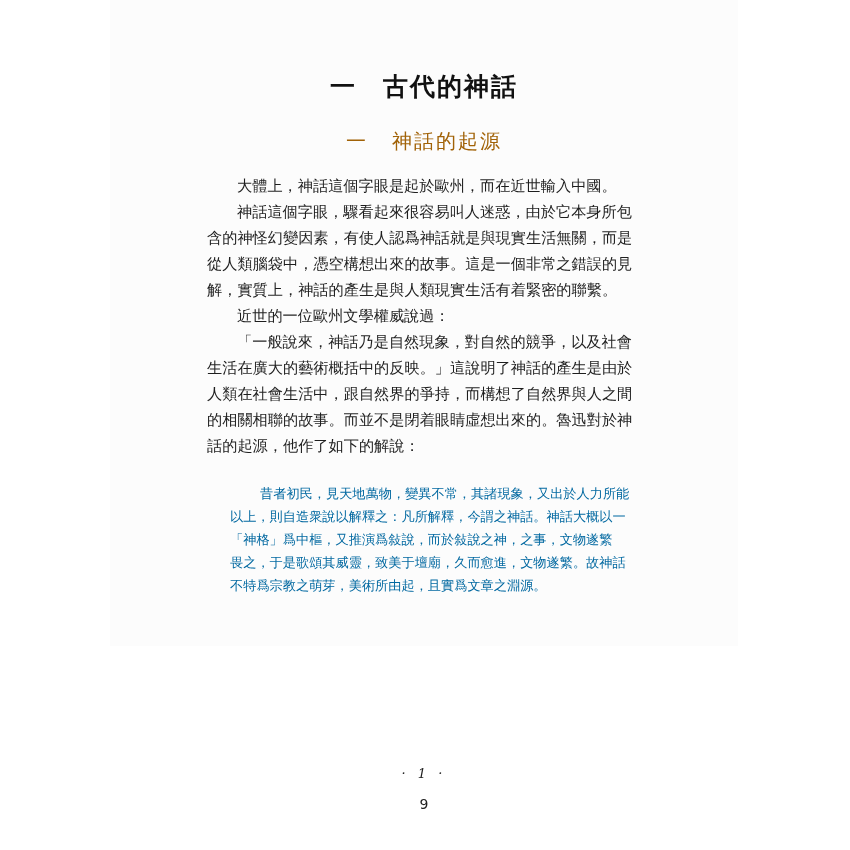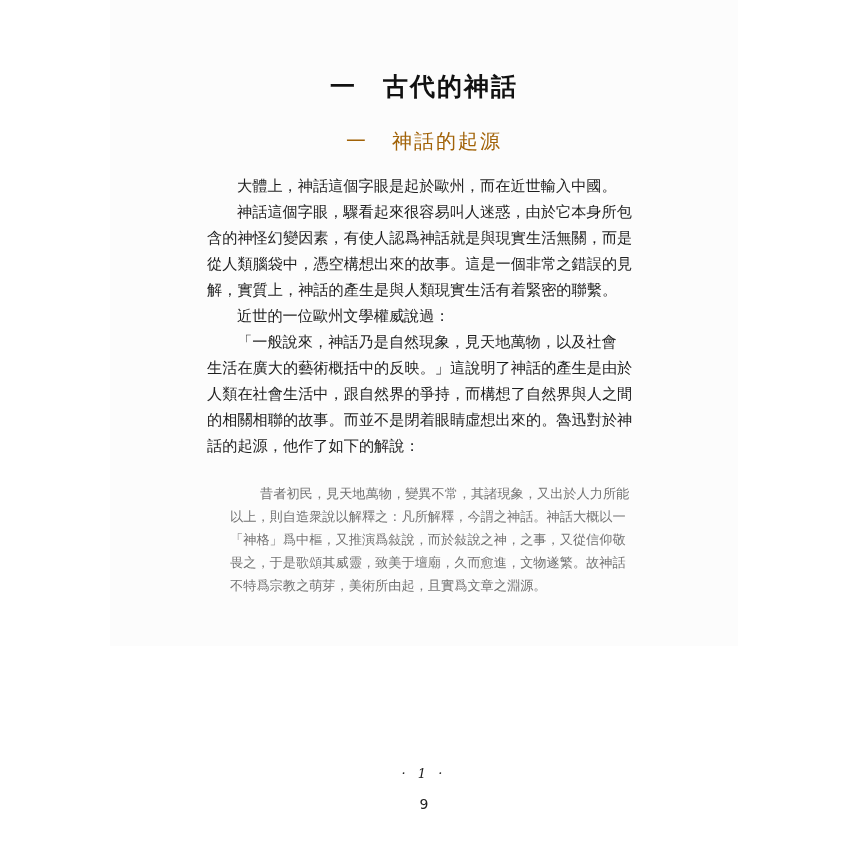--- a/index.html
+++ b/index.html
@@ -69,21 +69,21 @@
     }
     .indent {
       padding-left: 30px;
     }
     .quote {
       position: absolute;
       left: 120px;
       width: 420px;
       font-size: 13.2px;
       line-height: 23px;
-      color: #737373;
+      color: #0369a1;
     }
     .quote .line { height: 23px; }
     .quote .indent { padding-left: 30px; }
     .folio {
       position: absolute;
       top: 766px;
       left: 0;
       width: 628px;
       text-align: center;
       font-family: "DejaVu Serif", serif;
@@ -116,31 +116,31 @@
     <span class="num">一</span><span>神話的起源</span>
   </div>
 
   <div class="body-text" style="top:173px;">
     <span class="line indent">大體上，神話這個字眼是起於歐州，而在近世輸入中國。</span>
     <span class="line indent">神話這個字眼，驟看起來很容易叫人迷惑，由於它本身所包</span>
     <span class="line">含的神怪幻變因素，有使人認爲神話就是與現實生活無關，而是</span>
     <span class="line">從人類腦袋中，憑空構想出來的故事。這是一個非常之錯誤的見</span>
     <span class="line">解，實質上，神話的產生是與人類現實生活有着緊密的聯繫。</span>
     <span class="line indent">近世的一位歐州文學權威說過：</span>
-    <span class="line indent">「一般說來，神話乃是自然現象，見天地萬物，以及社會</span>
+    <span class="line indent">「一般說來，神話乃是自然現象，對自然的競爭，以及社會</span>
     <span class="line">生活在廣大的藝術概括中的反映。」這說明了神話的產生是由於</span>
     <span class="line">人類在社會生活中，跟自然界的爭持，而構想了自然界與人之間</span>
     <span class="line">的相關相聯的故事。而並不是閉着眼睛虛想出來的。魯迅對於神</span>
     <span class="line">話的起源，他作了如下的解說：</span>
   </div>
 
   <div class="quote" style="top:482px;">
     <span class="line indent">昔者初民，見天地萬物，變異不常，其諸現象，又出於人力所能</span>
     <span class="line">以上，則自造衆說以解釋之：凡所解釋，今謂之神話。神話大概以一</span>
-    <span class="line">「神格」爲中樞，又推演爲敍說，而於敍說之神，之事，又從信仰敬</span>
+    <span class="line">「神格」爲中樞，又推演爲敍說，而於敍說之神，之事，文物遂繁</span>
     <span class="line">畏之，于是歌頌其威靈，致美于壇廟，久而愈進，文物遂繁。故神話</span>
     <span class="line">不特爲宗教之萌芽，美術所由起，且實爲文章之淵源。</span>
   </div>
 
 
   <div class="folio">· 1 ·</div>
   <div class="pagenum">9</div>
 
 </div>
 

